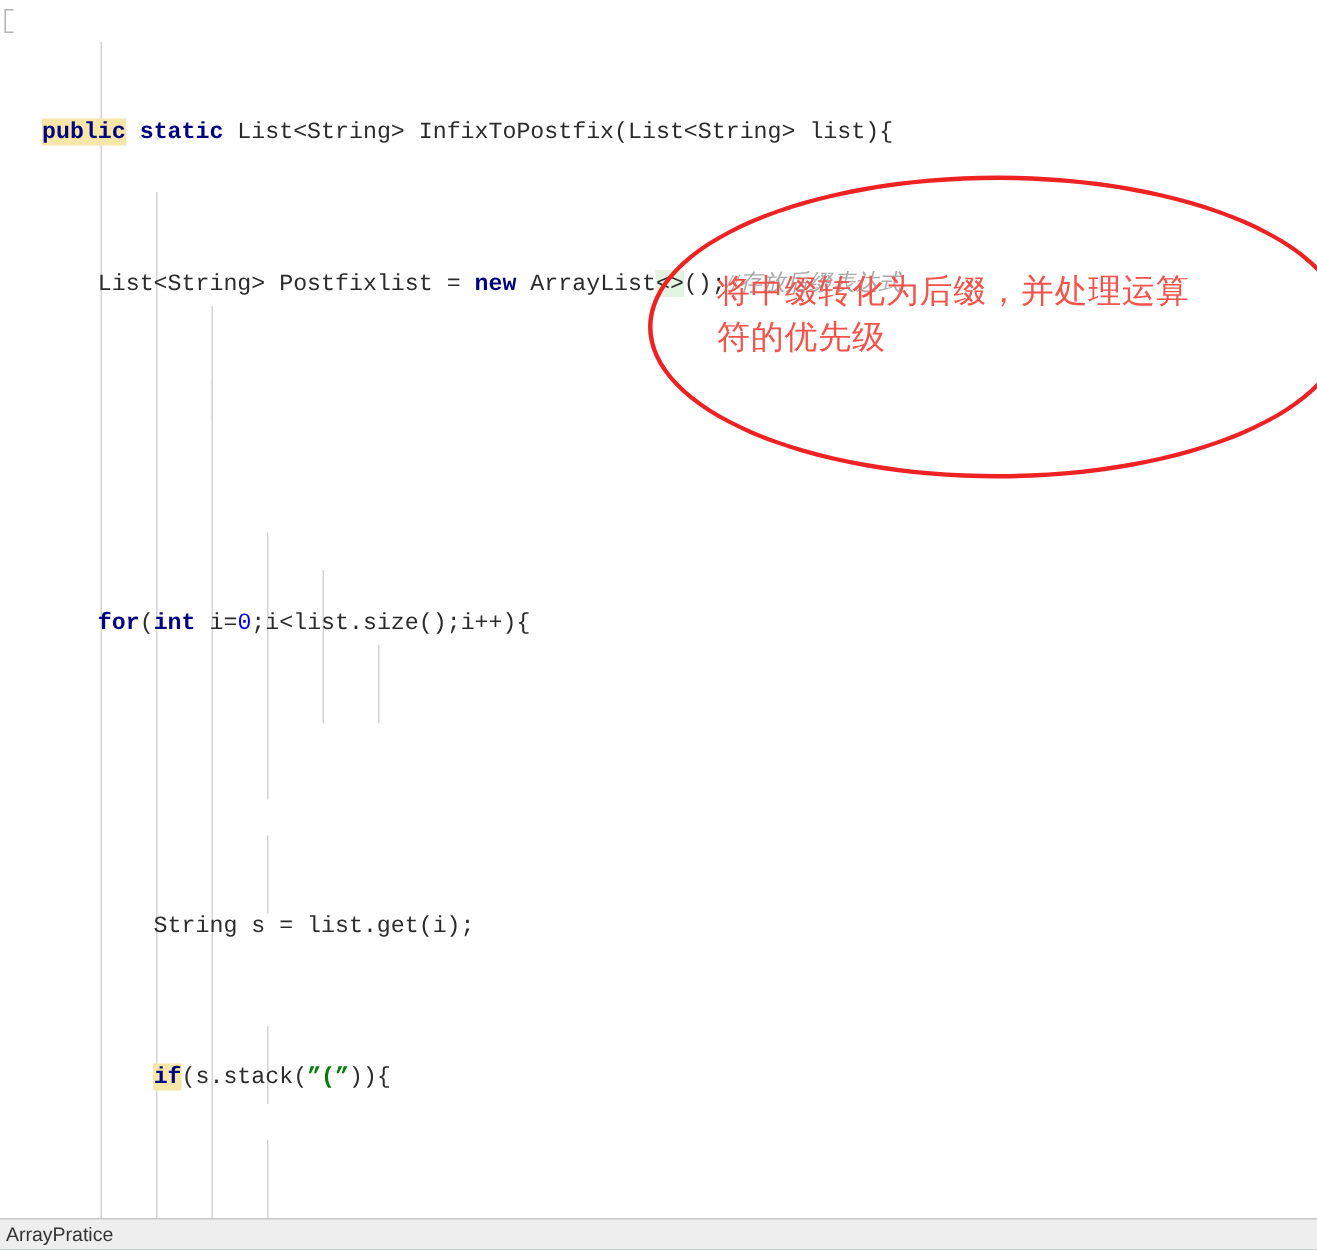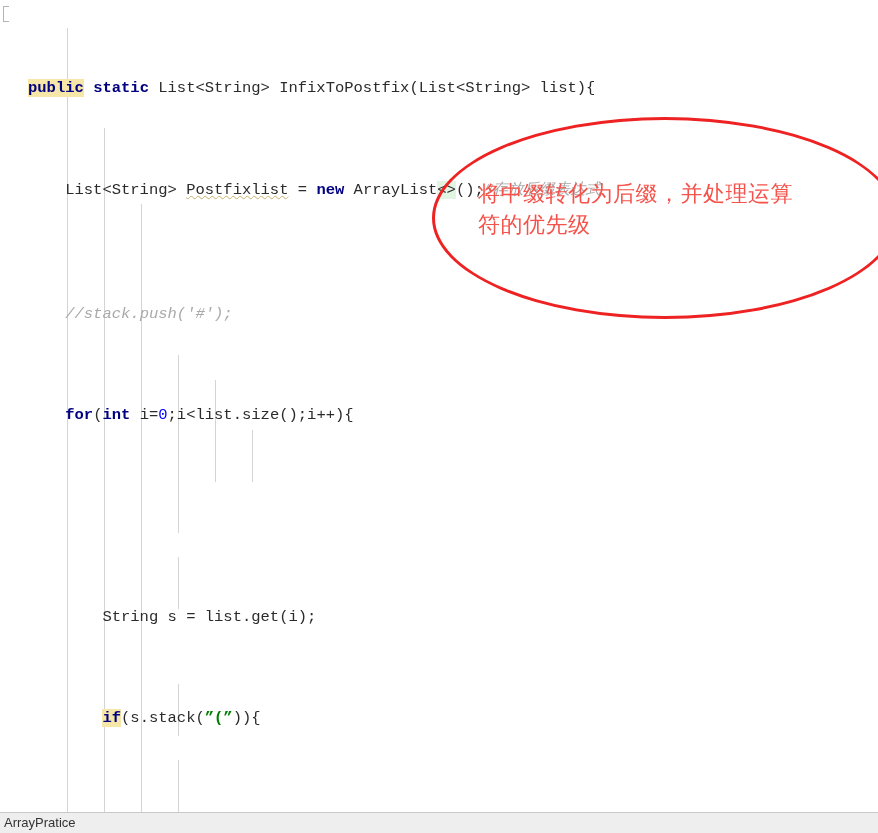--- a/index.html
+++ b/index.html
@@ -79,21 +79,20 @@
   
   .kw      { color: #000080; font-weight: bold; }
   .kw-hl   { color: #000080; font-weight: bold; background: #f6e7a8; }
   .plain   { color: #2b2b2b; }
   .num     { color: #0000ff; }
   .str     { color: #008000; font-weight: bold; }
   .cmt     { color: #a9a9a9; font-style: italic; }
   .cmt-cn  { color: #a9a9a9; font-style: italic; font-family: "Liberation Serif", "DejaVu Serif", serif; }
   .diamond { background: #e2f4e2; color: #2b2b2b; }
   .wavy {
-    text-decoration: underline;
     text-decoration-style: wavy;
     text-decoration-color: #c8b06a;
     text-decoration-thickness: 1px;
   }
 
   
   .guide {
     position: absolute;
     width: 0;
     border-left: 1px solid #d4d4d4;
@@ -178,21 +177,21 @@
     <div class="guide" style="left:215px; top:380px; height:102px;"></div>
     <div class="guide" style="left:252px; top:430px; height:52px;"></div>
 
     <div id="code">
 
       <div class="line"><span class="kw-hl">public</span><span class="plain"> </span><span class="kw">static</span><span class="plain"> List&lt;String&gt; InfixToPostfix(List&lt;String&gt; list){</span></div>
 
       <div class="line"><span class="plain">    List&lt;String&gt; </span><span class="plain wavy">Postfixlist</span><span class="plain"> = </span><span class="kw">new</span><span class="plain"> ArrayList</span><span class="diamond">&lt;&gt;</span><span class="plain">();</span><span class="cmt-cn">//存放后缀表达式</span></div>
 
 
-      <div class="line"><span class="plain">    </span><span class="cmt">//stack.push('#');</span></div>
+      <div class="line"><span class="plain">    </span></div>
 
       <div class="line"><span class="plain">    </span><span class="kw">for</span><span class="plain">(</span><span class="kw">int</span><span class="plain"> i=</span><span class="num">0</span><span class="plain">;i&lt;list.size();i++){</span></div>
 
       <div class="line"><span class="plain"> </span></div>
 
       <div class="line"><span class="plain">        String s = list.get(i);</span></div>
 
       <div class="line"><span class="plain">        </span><span class="kw-hl">if</span><span class="plain">(s.stack(</span><span class="str">”(”</span><span class="plain">)){</span></div>
 
       

